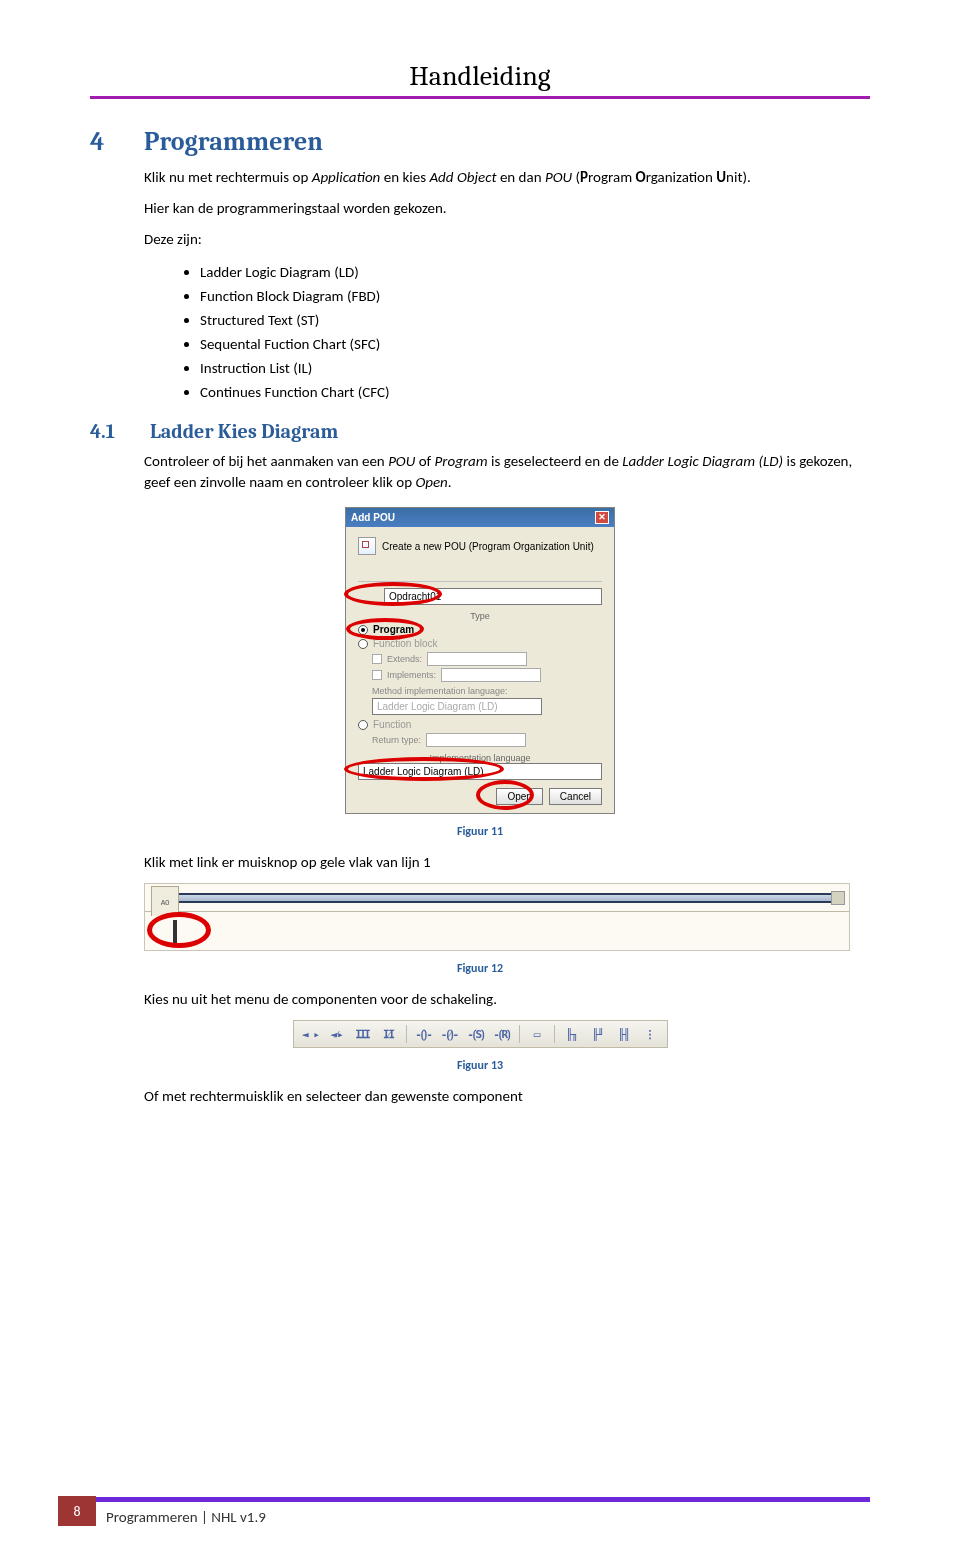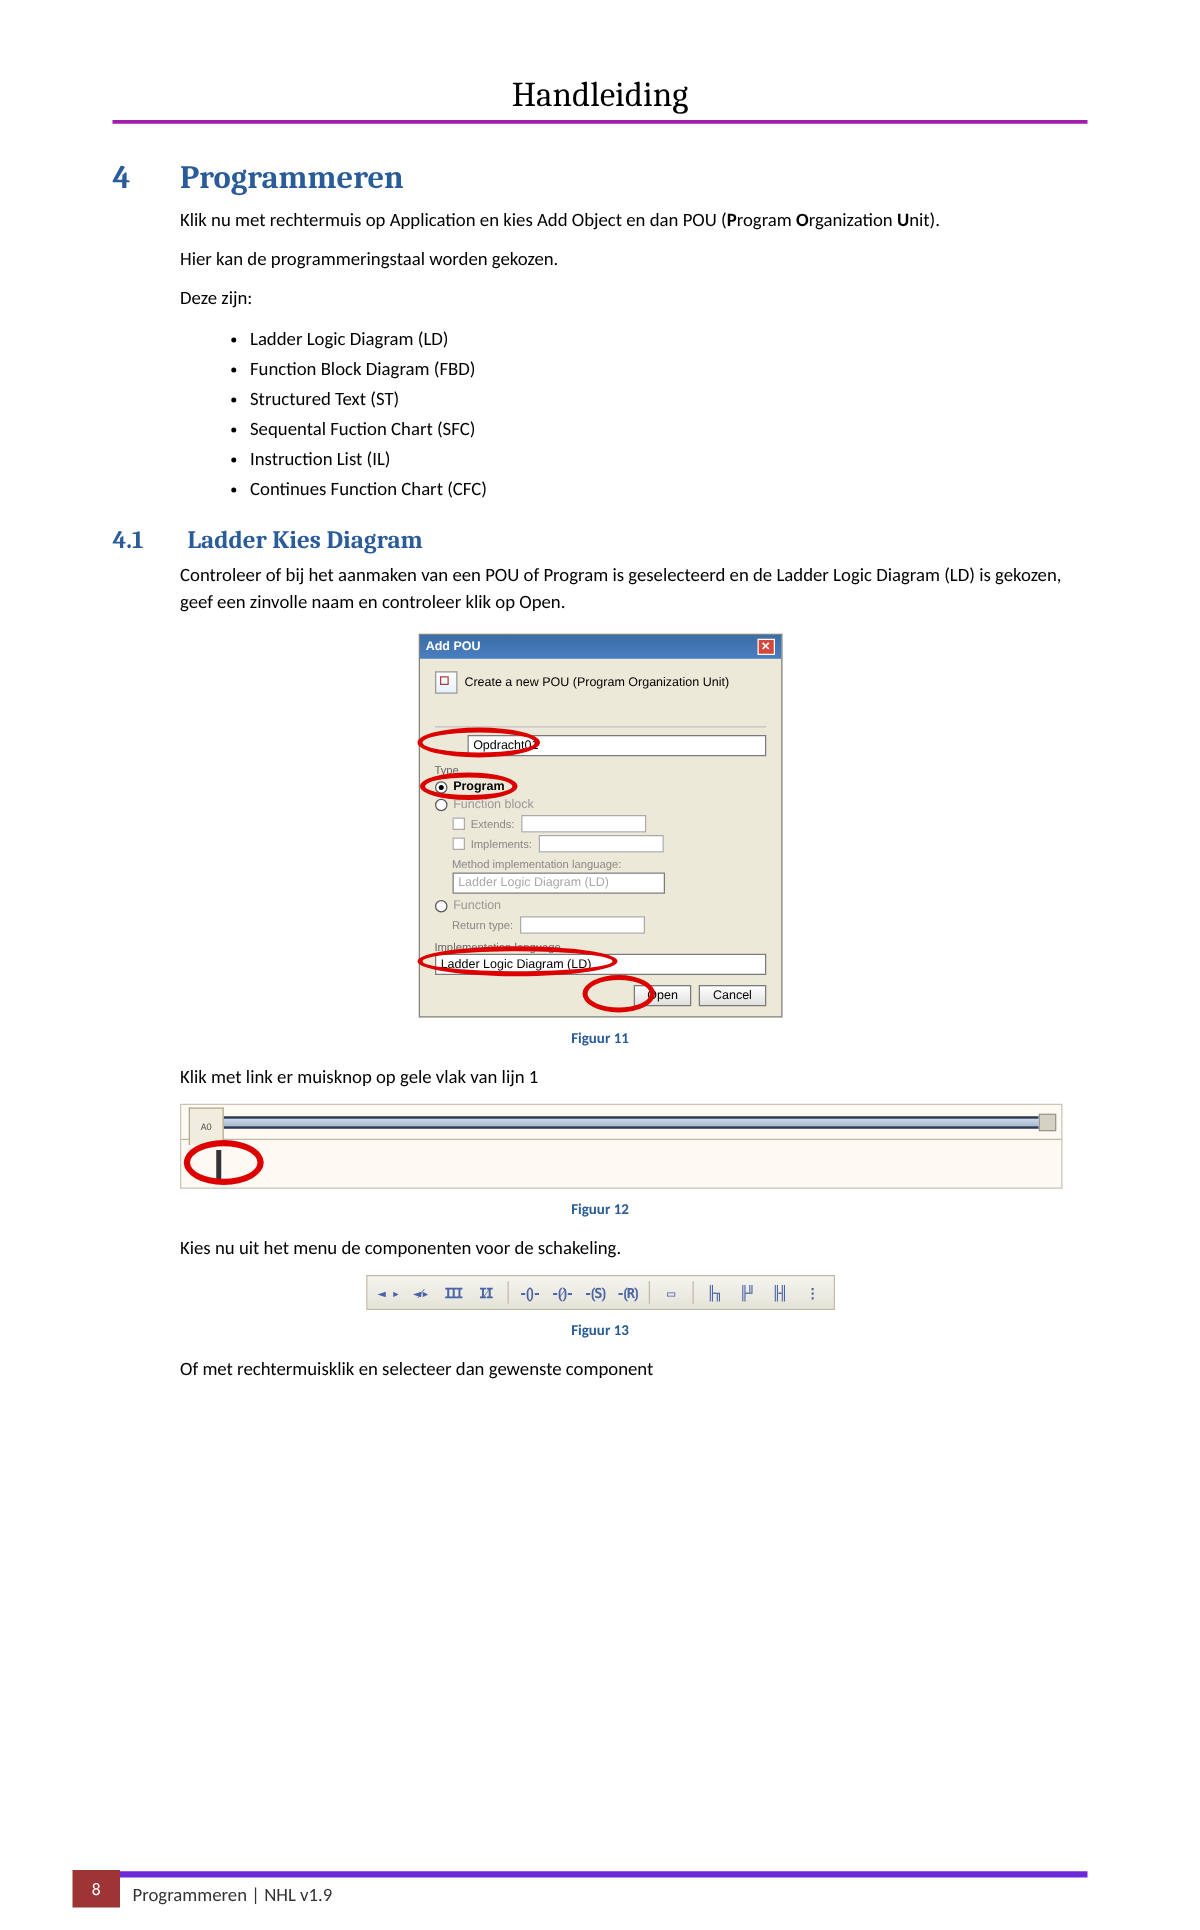--- a/index.html
+++ b/index.html
@@ -37,21 +37,21 @@
     color: #2a5c9a;
     font-size: 26px;
     font-weight: bold;
   }
   .body-text {
     font-size: 15px;
     line-height: 1.4;
     margin-left: 54px;
     margin-bottom: 10px;
   }
-  .italic { }
+  .italic { font-style: italic; }
   .bold { font-weight: bold; }
   ul.bullets {
     list-style: disc;
     margin-left: 110px;
     margin-top: 8px;
     margin-bottom: 16px;
     font-size: 15px;
     line-height: 1.6;
   }
   .subsec-row { display: flex; gap: 20px; margin-top: 6px; margin-bottom: 8px; }
@@ -72,21 +72,21 @@
     text-align: center;
     font-size: 12px;
     font-weight: bold;
     color: #2a5c9a;
     margin: 10px 0 14px 0;
   }
 
   
   .fig11-wrap { display: flex; justify-content: center; margin-top: 14px; }
   .dlg {
-    width: 291px;
+    width: 270px;
     border: 1px solid #828282;
     background: #ece9d8;
     font-family: Tahoma, Arial, sans-serif;
     font-size: 10px;
   }
   .dlg-title {
     background: linear-gradient(#3a6ea5, #4a7ec2);
     color: #fff;
     font-weight: bold;
     padding: 3px 5px;
@@ -109,21 +109,21 @@
   .pou-icon {
     width: 18px; height: 18px; border: 1px solid #999;
     background: linear-gradient(#fff, #e6f0ff);
     position: relative;
   }
   .pou-icon::after {
     content:""; position:absolute; left:3px; top:3px; width:5px; height:5px;
     border:1px solid #a94442;
   }
   .dlg-sep { height:1px; background:#c0c0c0; margin-bottom:6px; }
-  .dlg-section-lbl { font-size:9px; color:#666; margin-top:4px; }
+  .dlg-section-lbl { font-size:9px; color:#666; margin-top:4px;text-align:center; }
   .dlg-input {
     width:100%; border:1px solid #7a7a7a; background:#fff;
     font-size:10px; padding:2px 4px; height:17px;
   }
   .dlg-radio-row { display:flex; align-items:center; gap:5px; margin:3px 0; font-size:10px; }
   .dlg-radio { width:10px; height:10px; border-radius:50%; border:1px solid #555; background:#fff; }
   .dlg-radio.checked::after{ content:""; display:block; width:4px; height:4px; background:#000; border-radius:50%; margin:2px; }
   .dlg-check-row { display:flex; align-items:center; gap:5px; margin:2px 0 2px 14px; font-size:10px; color:#999; }
   .dlg-check { width:10px; height:10px; border:1px solid #aaa; background:#fff; }
   .dlg-mini-input { width:100px; border:1px solid #aaa; background:#fff; height:14px; }

